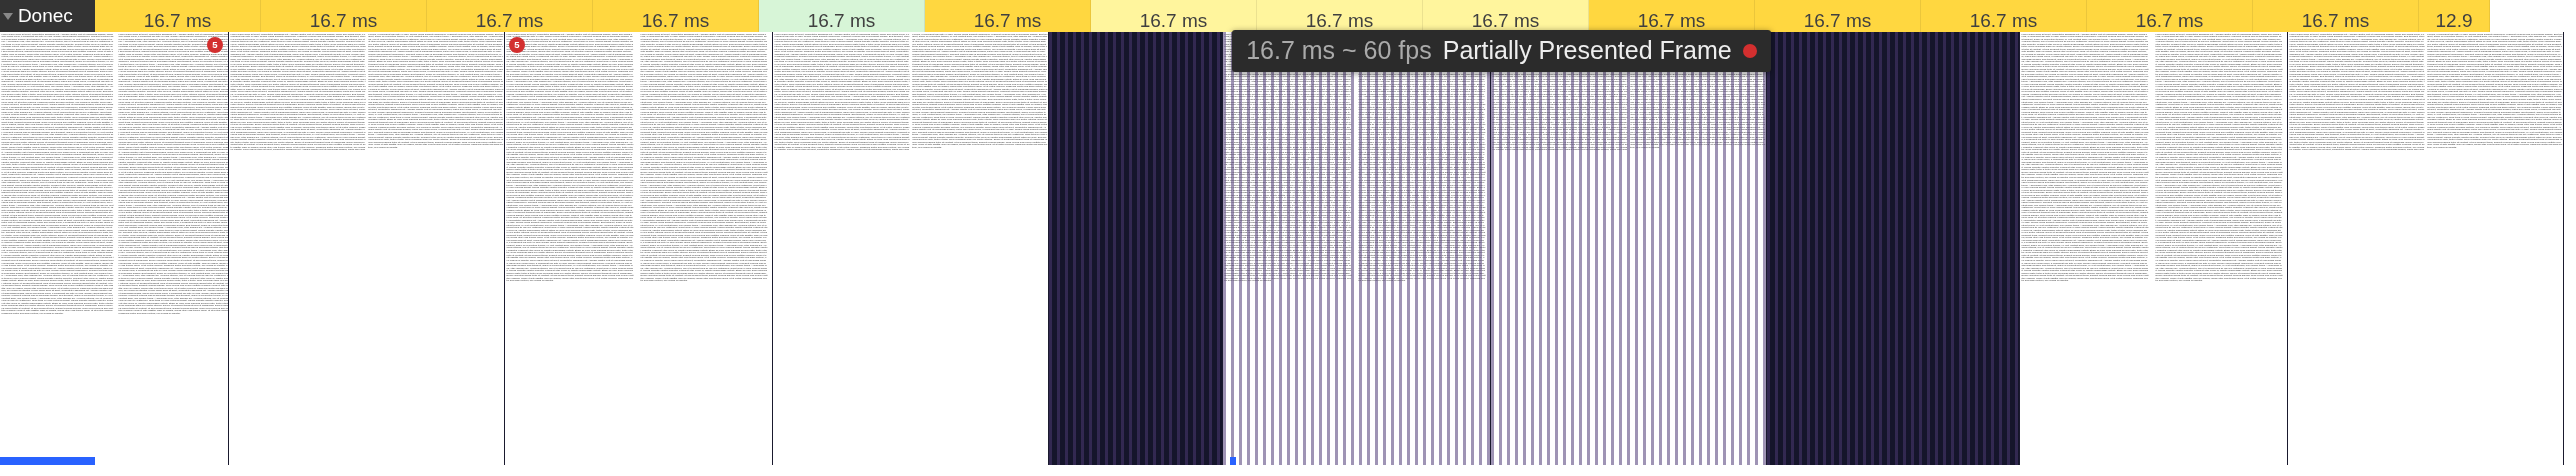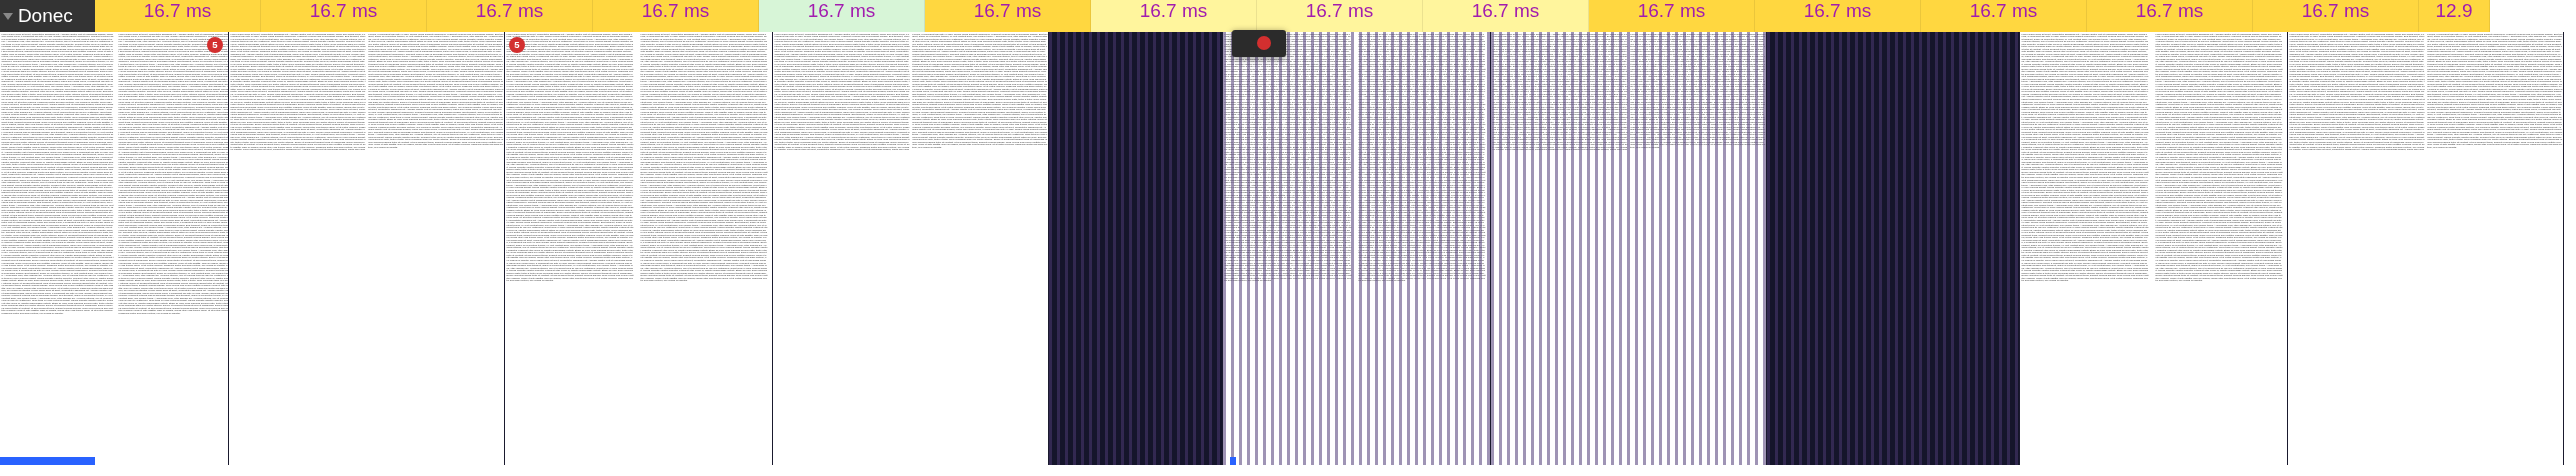--- a/index.html
+++ b/index.html
@@ -10,22 +10,22 @@
   .frames-label {
     width: 95px; height: 32px; background: #333; color: #fff;
     display: flex; align-items: center; font-size: 19px; font-weight: 400;
     padding-left: 3.2px; flex: 0 0 95px;
   }
   .frames-label .tri {
     width: 0; height: 0; border-left: 5.5px solid transparent; border-right: 5.5px solid transparent;
     border-top: 7.1px solid #888; margin-right: 4.7px;
   }
   .frame-cell {
-    height: 32px; display: flex; align-items: flex-start; justify-content: center;
-    font-size: 19px; color: #a21caf; border-right: 0.8px solid rgba(0,0,0,0.08);
+    height: 32px; display: flex; align-items: flex-end; justify-content: center;
+    font-size: 19px; color: #404040; border-right: 0.8px solid rgba(0,0,0,0.08);
     position: relative; white-space: nowrap;
   }
   .frame-yellow { background: #ffd740; }
   .frame-green  { background: #d7f5d7; }
   .frame-yellow2{ background: #fff59d; }
 
   
   .filmstrip { position: relative; width: 2576px; height: 433px; display: flex; }
 
   .shot {
@@ -168,15 +168,17 @@
       <div class="page lorem" style="left: 134px; top: 0px; width: 130px; height: 433px;">Lorem ipsum dolor sit amet, consectetur adipiscing elit. Aliquam efficitur erat ut malesuada fringilla, ipsum arcu mollis purus, a consequat nisi ante eu nibh. Nullam varius suscipit ullamcorper. Praesent eleifend nibh id accumsan fringilla. Sed tincidunt, augue id elementum tempor, ex velit volutpat dolor, non congue turpis. A accumsan eros, vitae aliquam dui. Vivamus ultricies, orci ut vehicula tellus ac nisi nec vestibulum. Nulla turris eu nulla vehicula blandit. Mauris molestie efficitur pharetra. Praesent vitae lorem id, efficitur suspendisse potenti. Etiam ac nulla. Duis maximus semper justo, tortor a tortor. Nunc commodo diam nec auctor ultricies. Donec et henderint tincidunt nulla ut malesuada. Donec maximus lacinia tortor at volutpat. Ut sed hendrerit tellus, suscipit eleifend gravida. Nulla viverra felis id arcu porttitor euismod. Morbi et ante sagittis. Nam mi magna, iaculis vitae eros tempor lacus. Ut at lectus vehicula. Phasellus auctor sed diam pretium, nec cursus mi lobortis. Lorem ipsum dolor sit amet, consectetur adipiscing elit. Aliquam efficitur erat ut malesuada fringilla, ipsum arcu mollis purus, a consequat nisi ante eu nibh. Nullam varius suscipit ullamcorper. Praesent eleifend nibh id accumsan fringilla. Sed tincidunt, augue id elementum tempor, ex velit volutpat dolor, non congue turpis. A accumsan eros, vitae aliquam dui. Vivamus ultricies, orci ut vehicula tellus ac nisi nec vestibulum. Nulla turris eu nulla vehicula blandit. Mauris molestie efficitur pharetra. Praesent vitae lorem id, efficitur suspendisse potenti. Etiam ac nulla. Duis maximus semper justo, tortor a tortor. Nunc commodo diam nec auctor ultricies. Donec et henderint tincidunt nulla ut malesuada. Donec maximus lacinia tortor at volutpat. Ut sed hendrerit tellus, suscipit eleifend gravida. Nulla viverra felis id arcu porttitor euismod. Morbi et ante sagittis. Nam mi magna, iaculis vitae eros tempor lacus. Ut at lectus vehicula. Phasellus auctor sed diam pretium, nec cursus mi lobortis. Lorem ipsum dolor sit amet, consectetur adipiscing elit. Aliquam efficitur erat ut malesuada fringilla, ipsum arcu mollis purus, a consequat nisi ante eu nibh. Nullam varius suscipit ullamcorper. Praesent eleifend nibh id accumsan fringilla. Sed tincidunt, augue id elementum tempor, ex velit volutpat dolor, non congue turpis. A accumsan eros, vitae aliquam dui. Vivamus ultricies, orci ut vehicula tellus ac nisi nec vestibulum. Nulla turris eu nulla vehicula blandit. Mauris molestie efficitur pharetra. Praesent vitae lorem id, efficitur suspendisse potenti. Etiam ac nulla. Duis maximus semper justo, tortor a tortor. Nunc commodo diam nec auctor ultricies. Donec et henderint tincidunt nulla ut malesuada. Donec maximus lacinia tortor at volutpat. Ut sed hendrerit tellus, suscipit eleifend gravida. Nulla viverra felis id arcu porttitor euismod. Morbi et ante sagittis. Nam mi magna, iaculis vitae eros tempor lacus. Ut at lectus vehicula. Phasellus auctor sed diam pretium, nec cursus mi lobortis. Lorem ipsum dolor sit amet, consectetur adipiscing elit. Aliquam efficitur erat ut malesuada fringilla, ipsum arcu mollis purus, a consequat nisi ante eu nibh. Nullam varius suscipit ullamcorper. Praesent eleifend nibh id accumsan fringilla. Sed tincidunt, augue id elementum tempor, ex velit volutpat dolor, non congue turpis. A accumsan eros, vitae aliquam dui. Vivamus ultricies, orci ut vehicula tellus ac nisi nec vestibulum. Nulla turris eu nulla vehicula blandit. Mauris molestie efficitur pharetra. Praesent vitae lorem id, efficitur suspendisse potenti. Etiam ac nulla. Duis maximus semper justo, tortor a tortor. Nunc commodo diam nec auctor ultricies. Donec et henderint tincidunt nulla ut malesuada. Donec maximus lacinia tortor at volutpat. Ut sed hendrerit tellus, suscipit eleifend gravida. Nulla viverra felis id arcu porttitor euismod. Morbi et ante sagittis. Nam mi magna, iaculis vitae eros tempor lacus. Ut at lectus vehicula. Phasellus auctor sed diam pretium, nec cursus mi lobortis. Lorem ipsum dolor sit amet, consectetur adipiscing elit. Aliquam efficitur erat ut malesuada fringilla, ipsum arcu mollis purus, a consequat nisi ante eu nibh. Nullam varius suscipit ullamcorper. Praesent eleifend nibh id accumsan fringilla. Sed tincidunt, augue id elementum tempor, ex velit volutpat dolor, non congue turpis. A accumsan eros, vitae aliquam dui. Vivamus ultricies, orci ut vehicula tellus ac nisi nec vestibulum. Nulla turris eu nulla vehicula blandit. Mauris molestie efficitur pharetra. Praesent vitae lorem id, efficitur suspendisse potenti. Etiam ac nulla. Duis maximus semper justo, tortor a tortor. Nunc commodo diam nec auctor ultricies. Donec et henderint tincidunt nulla ut malesuada. Donec maximus lacinia tortor at volutpat. Ut sed hendrerit tellus, suscipit eleifend gravida. Nulla viverra felis id arcu porttitor euismod. Morbi et ante sagittis. Nam mi magna, iaculis vitae eros tempor lacus. Ut at lectus vehicula. Phasellus auctor sed diam pretium, nec cursus mi lobortis. Lorem ipsum dolor sit amet, consectetur adipiscing elit. Aliquam efficitur erat ut malesuada fringilla, ipsum arcu mollis purus, a consequat nisi ante eu nibh. Nullam varius suscipit ullamcorper. Praesent eleifend nibh id accumsan fringilla. Sed tincidunt, augue id elementum tempor, ex velit volutpat dolor, non congue turpis. A accumsan eros, vitae aliquam dui. Vivamus ultricies, orci ut vehicula tellus ac nisi nec vestibulum. Nulla turris eu nulla vehicula blandit. Mauris molestie efficitur pharetra. Praesent vitae lorem id, efficitur suspendisse potenti. Etiam ac nulla. Duis maximus semper justo, tortor a tortor. Nunc commodo diam nec auctor ultricies. Donec et henderint tincidunt nulla ut malesuada. Donec maximus lacinia tortor at volutpat. Ut sed hendrerit tellus, suscipit eleifend gravida. Nulla viverra felis id arcu porttitor euismod. Morbi et ante sagittis. Nam mi magna, iaculis vitae eros tempor lacus. Ut at lectus vehicula. Phasellus auctor sed diam pretium, nec cursus mi lobortis. Lorem ipsum dolor sit amet, consectetur adipiscing elit. Aliquam efficitur erat ut malesuada fringilla, ipsum arcu mollis purus, a consequat nisi ante eu nibh. Nullam varius suscipit ullamcorper. Praesent eleifend nibh id accumsan fringilla. Sed tincidunt, augue id elementum tempor, ex velit volutpat dolor, non congue turpis. A accumsan eros, vitae aliquam dui. Vivamus ultricies, orci ut vehicula tellus ac nisi nec vestibulum. Nulla turris eu nulla vehicula blandit. Mauris molestie efficitur pharetra. Praesent vitae lorem id, efficitur suspendisse potenti. Etiam ac nulla. Duis maximus semper justo, tortor a tortor. Nunc commodo diam nec auctor ultricies. Donec et henderint tincidunt nulla ut malesuada. Donec maximus lacinia tortor at volutpat. Ut sed hendrerit tellus, suscipit eleifend gravida. Nulla viverra felis id arcu porttitor euismod. Morbi et ante sagittis. Nam mi magna, iaculis vitae eros tempor lacus. Ut at lectus vehicula. Phasellus auctor sed diam pretium, nec cursus mi lobortis. Lorem ipsum dolor sit amet, consectetur adipiscing elit. Aliquam efficitur erat ut malesuada fringilla, ipsum arcu mollis purus, a consequat nisi ante eu nibh. Nullam varius suscipit ullamcorper. Praesent eleifend nibh id accumsan fringilla. Sed tincidunt, augue id elementum tempor, ex velit volutpat dolor, non congue turpis. A accumsan eros, vitae aliquam dui. Vivamus ultricies, orci ut vehicula tellus ac nisi nec vestibulum. Nulla turris eu nulla vehicula blandit. Mauris molestie efficitur pharetra. Praesent vitae lorem id, efficitur suspendisse potenti. Etiam ac nulla. Duis maximus semper justo, tortor a tortor. Nunc commodo diam nec auctor ultricies. Donec et henderint tincidunt nulla ut malesuada. Donec maximus lacinia tortor at volutpat. Ut sed hendrerit tellus, suscipit eleifend gravida. Nulla viverra felis id arcu porttitor euismod. Morbi et ante sagittis. Nam mi magna, iaculis vitae eros tempor lacus. Ut at lectus vehicula. Phasellus auctor sed diam pretium, nec cursus mi lobortis. Lorem ipsum dolor sit amet, consectetur adipiscing elit. Aliquam efficitur erat ut malesuada fringilla, ipsum arcu mollis purus, a consequat nisi ante eu nibh. Nullam varius suscipit ullamcorper. Praesent eleifend nibh id accumsan fringilla. Sed tincidunt, augue id elementum tempor, ex velit volutpat dolor, non congue turpis. A accumsan eros, vitae aliquam dui. Vivamus ultricies, orci ut vehicula tellus ac nisi nec vestibulum. Nulla turris eu nulla vehicula blandit. Mauris molestie efficitur pharetra. Praesent vitae lorem id, efficitur suspendisse potenti. Etiam ac nulla. Duis maximus semper justo, tortor a tortor. Nunc commodo diam nec auctor ultricies. Donec et henderint tincidunt nulla ut malesuada. Donec maximus lacinia tortor at volutpat. Ut sed hendrerit tellus, suscipit eleifend gravida. Nulla viverra felis id arcu porttitor euismod. Morbi et ante sagittis. Nam mi magna, iaculis vitae eros tempor lacus. Ut at lectus vehicula. Phasellus auctor sed diam pretium, nec cursus mi lobortis. Lorem ipsum dolor sit amet, consectetur adipiscing elit. Aliquam efficitur erat ut malesuada fringilla, ipsum arcu mollis purus, a consequat nisi ante eu nibh. Nullam varius suscipit ullamcorper. Praesent eleifend nibh id accumsan fringilla. Sed tincidunt, augue id elementum tempor, ex velit volutpat dolor, non congue turpis. A accumsan eros, vitae aliquam dui. Vivamus ultricies, orci ut vehicula tellus ac nisi nec vestibulum. Nulla turris eu nulla vehicula blandit. Mauris molestie efficitur pharetra. Praesent vitae lorem id, efficitur suspendisse potenti. Etiam ac nulla. Duis maximus semper justo, tortor a tortor. Nunc commodo diam nec auctor ultricies. Donec et henderint tincidunt nulla ut malesuada. Donec maximus lacinia tortor at volutpat. Ut sed hendrerit tellus, suscipit eleifend gravida. Nulla viverra felis id arcu porttitor euismod. Morbi et ante sagittis. Nam mi magna, iaculis vitae eros tempor lacus. Ut at lectus vehicula. Phasellus auctor sed diam pretium, nec cursus mi lobortis. Lorem ipsum dolor sit amet, consectetur adipiscing elit. Aliquam efficitur erat ut malesuada fringilla, ipsum arcu mollis purus, a consequat nisi ante eu nibh. Nullam varius suscipit ullamcorper. Praesent eleifend nibh id accumsan fringilla. Sed tincidunt, augue id elementum tempor, ex velit volutpat dolor, non congue turpis. A accumsan eros, vitae aliquam dui. Vivamus ultricies, orci ut vehicula tellus ac nisi nec vestibulum. Nulla turris eu nulla vehicula blandit. Mauris molestie efficitur pharetra. Praesent vitae lorem id, efficitur suspendisse potenti. Etiam ac nulla. Duis maximus semper justo, tortor a tortor. Nunc commodo diam nec auctor ultricies. Donec et henderint tincidunt nulla ut malesuada. Donec maximus lacinia tortor at volutpat. Ut sed hendrerit tellus, suscipit eleifend gravida. Nulla viverra felis id arcu porttitor euismod. Morbi et ante sagittis. Nam mi magna, iaculis vitae eros tempor lacus. Ut at lectus vehicula. Phasellus auctor sed diam pretium, nec cursus mi lobortis. Lorem ipsum dolor sit amet, consectetur adipiscing elit. Aliquam efficitur erat ut malesuada fringilla, ipsum arcu mollis purus, a consequat nisi ante eu nibh. Nullam varius suscipit ullamcorper. Praesent eleifend nibh id accumsan fringilla. Sed tincidunt, augue id elementum tempor, ex velit volutpat dolor, non congue turpis. A accumsan eros, vitae aliquam dui. Vivamus ultricies, orci ut vehicula tellus ac nisi nec vestibulum. Nulla turris eu nulla vehicula blandit. Mauris molestie efficitur pharetra. Praesent vitae lorem id, efficitur suspendisse potenti. Etiam ac nulla. Duis maximus semper justo, tortor a tortor. Nunc commodo diam nec auctor ultricies. Donec et henderint tincidunt nulla ut malesuada. Donec maximus lacinia tortor at volutpat. Ut sed hendrerit tellus, suscipit eleifend gravida. Nulla viverra felis id arcu porttitor euismod. Morbi et ante sagittis. Nam mi magna, iaculis vitae eros tempor lacus. Ut at lectus vehicula. Phasellus auctor sed diam pretium, nec cursus mi lobortis. </div>
     </div>
     <div class="shot" style="width: 276px; flex: 0 0 276px;">
       <div class="page lorem col2" style="left: 0px; top: 0px; width: 276px; height: 433px;">Lorem ipsum dolor sit amet, consectetur adipiscing elit. Aliquam efficitur erat ut malesuada fringilla, ipsum arcu mollis purus, a consequat nisi ante eu nibh. Nullam varius suscipit ullamcorper. Praesent eleifend nibh id accumsan fringilla. Sed tincidunt, augue id elementum tempor, ex velit volutpat dolor, non congue turpis. A accumsan eros, vitae aliquam dui. Vivamus ultricies, orci ut vehicula tellus ac nisi nec vestibulum. Nulla turris eu nulla vehicula blandit. Mauris molestie efficitur pharetra. Praesent vitae lorem id, efficitur suspendisse potenti. Etiam ac nulla. Duis maximus semper justo, tortor a tortor. Nunc commodo diam nec auctor ultricies. Donec et henderint tincidunt nulla ut malesuada. Donec maximus lacinia tortor at volutpat. Ut sed hendrerit tellus, suscipit eleifend gravida. Nulla viverra felis id arcu porttitor euismod. Morbi et ante sagittis. Nam mi magna, iaculis vitae eros tempor lacus. Ut at lectus vehicula. Phasellus auctor sed diam pretium, nec cursus mi lobortis. Lorem ipsum dolor sit amet, consectetur adipiscing elit. Aliquam efficitur erat ut malesuada fringilla, ipsum arcu mollis purus, a consequat nisi ante eu nibh. Nullam varius suscipit ullamcorper. Praesent eleifend nibh id accumsan fringilla. Sed tincidunt, augue id elementum tempor, ex velit volutpat dolor, non congue turpis. A accumsan eros, vitae aliquam dui. Vivamus ultricies, orci ut vehicula tellus ac nisi nec vestibulum. Nulla turris eu nulla vehicula blandit. Mauris molestie efficitur pharetra. Praesent vitae lorem id, efficitur suspendisse potenti. Etiam ac nulla. Duis maximus semper justo, tortor a tortor. Nunc commodo diam nec auctor ultricies. Donec et henderint tincidunt nulla ut malesuada. Donec maximus lacinia tortor at volutpat. Ut sed hendrerit tellus, suscipit eleifend gravida. Nulla viverra felis id arcu porttitor euismod. Morbi et ante sagittis. Nam mi magna, iaculis vitae eros tempor lacus. Ut at lectus vehicula. Phasellus auctor sed diam pretium, nec cursus mi lobortis. Lorem ipsum dolor sit amet, consectetur adipiscing elit. Aliquam efficitur erat ut malesuada fringilla, ipsum arcu mollis purus, a consequat nisi ante eu nibh. Nullam varius suscipit ullamcorper. Praesent eleifend nibh id accumsan fringilla. Sed tincidunt, augue id elementum tempor, ex velit volutpat dolor, non congue turpis. A accumsan eros, vitae aliquam dui. Vivamus ultricies, orci ut vehicula tellus ac nisi nec vestibulum. Nulla turris eu nulla vehicula blandit. Mauris molestie efficitur pharetra. Praesent vitae lorem id, efficitur suspendisse potenti. Etiam ac nulla. Duis maximus semper justo, tortor a tortor. Nunc commodo diam nec auctor ultricies. Donec et henderint tincidunt nulla ut malesuada. Donec maximus lacinia tortor at volutpat. Ut sed hendrerit tellus, suscipit eleifend gravida. Nulla viverra felis id arcu porttitor euismod. Morbi et ante sagittis. Nam mi magna, iaculis vitae eros tempor lacus. Ut at lectus vehicula. Phasellus auctor sed diam pretium, nec cursus mi lobortis. Lorem ipsum dolor sit amet, consectetur adipiscing elit. Aliquam efficitur erat ut malesuada fringilla, ipsum arcu mollis purus, a consequat nisi ante eu nibh. Nullam varius suscipit ullamcorper. Praesent eleifend nibh id accumsan fringilla. Sed tincidunt, augue id elementum tempor, ex velit volutpat dolor, non congue turpis. A accumsan eros, vitae aliquam dui. Vivamus ultricies, orci ut vehicula tellus ac nisi nec vestibulum. Nulla turris eu nulla vehicula blandit. Mauris molestie efficitur pharetra. Praesent vitae lorem id, efficitur suspendisse potenti. Etiam ac nulla. Duis maximus semper justo, tortor a tortor. Nunc commodo diam nec auctor ultricies. Donec et henderint tincidunt nulla ut malesuada. Donec maximus lacinia tortor at volutpat. Ut sed hendrerit tellus, suscipit eleifend gravida. Nulla viverra felis id arcu porttitor euismod. Morbi et ante sagittis. Nam mi magna, iaculis vitae eros tempor lacus. Ut at lectus vehicula. Phasellus auctor sed diam pretium, nec cursus mi lobortis. Lorem ipsum dolor sit amet, consectetur adipiscing elit. Aliquam efficitur erat ut malesuada fringilla, ipsum arcu mollis purus, a consequat nisi ante eu nibh. Nullam varius suscipit ullamcorper. Praesent eleifend nibh id accumsan fringilla. Sed tincidunt, augue id elementum tempor, ex velit volutpat dolor, non congue turpis. A accumsan eros, vitae aliquam dui. Vivamus ultricies, orci ut vehicula tellus ac nisi nec vestibulum. Nulla turris eu nulla vehicula blandit. Mauris molestie efficitur pharetra. Praesent vitae lorem id, efficitur suspendisse potenti. Etiam ac nulla. Duis maximus semper justo, tortor a tortor. Nunc commodo diam nec auctor ultricies. Donec et henderint tincidunt nulla ut malesuada. Donec maximus lacinia tortor at volutpat. Ut sed hendrerit tellus, suscipit eleifend gravida. Nulla viverra felis id arcu porttitor euismod. Morbi et ante sagittis. Nam mi magna, iaculis vitae eros tempor lacus. Ut at lectus vehicula. Phasellus auctor sed diam pretium, nec cursus mi lobortis. Lorem ipsum dolor sit amet, consectetur adipiscing elit. Aliquam efficitur erat ut malesuada fringilla, ipsum arcu mollis purus, a consequat nisi ante eu nibh. Nullam varius suscipit ullamcorper. Praesent eleifend nibh id accumsan fringilla. Sed tincidunt, augue id elementum tempor, ex velit volutpat dolor, non congue turpis. A accumsan eros, vitae aliquam dui. Vivamus ultricies, orci ut vehicula tellus ac nisi nec vestibulum. Nulla turris eu nulla vehicula blandit. Mauris molestie efficitur pharetra. Praesent vitae lorem id, efficitur suspendisse potenti. Etiam ac nulla. Duis maximus semper justo, tortor a tortor. Nunc commodo diam nec auctor ultricies. Donec et henderint tincidunt nulla ut malesuada. Donec maximus lacinia tortor at volutpat. Ut sed hendrerit tellus, suscipit eleifend gravida. Nulla viverra felis id arcu porttitor euismod. Morbi et ante sagittis. Nam mi magna, iaculis vitae eros tempor lacus. Ut at lectus vehicula. Phasellus auctor sed diam pretium, nec cursus mi lobortis. Lorem ipsum dolor sit amet, consectetur adipiscing elit. Aliquam efficitur erat ut malesuada fringilla, ipsum arcu mollis purus, a consequat nisi ante eu nibh. Nullam varius suscipit ullamcorper. Praesent eleifend nibh id accumsan fringilla. Sed tincidunt, augue id elementum tempor, ex velit volutpat dolor, non congue turpis. A accumsan eros, vitae aliquam dui. Vivamus ultricies, orci ut vehicula tellus ac nisi nec vestibulum. Nulla turris eu nulla vehicula blandit. Mauris molestie efficitur pharetra. Praesent vitae lorem id, efficitur suspendisse potenti. Etiam ac nulla. Duis maximus semper justo, tortor a tortor. Nunc commodo diam nec auctor ultricies. Donec et henderint tincidunt nulla ut malesuada. Donec maximus lacinia tortor at volutpat. Ut sed hendrerit tellus, suscipit eleifend gravida. Nulla viverra felis id arcu porttitor euismod. Morbi et ante sagittis. Nam mi magna, iaculis vitae eros tempor lacus. Ut at lectus vehicula. Phasellus auctor sed diam pretium, nec cursus mi lobortis. Lorem ipsum dolor sit amet, consectetur adipiscing elit. Aliquam efficitur erat ut malesuada fringilla, ipsum arcu mollis purus, a consequat nisi ante eu nibh. Nullam varius suscipit ullamcorper. Praesent eleifend nibh id accumsan fringilla. Sed tincidunt, augue id elementum tempor, ex velit volutpat dolor, non congue turpis. A accumsan eros, vitae aliquam dui. Vivamus ultricies, orci ut vehicula tellus ac nisi nec vestibulum. Nulla turris eu nulla vehicula blandit. Mauris molestie efficitur pharetra. Praesent vitae lorem id, efficitur suspendisse potenti. Etiam ac nulla. Duis maximus semper justo, tortor a tortor. Nunc commodo diam nec auctor ultricies. Donec et henderint tincidunt nulla ut malesuada. Donec maximus lacinia tortor at volutpat. Ut sed hendrerit tellus, suscipit eleifend gravida. Nulla viverra felis id arcu porttitor euismod. Morbi et ante sagittis. Nam mi magna, iaculis vitae eros tempor lacus. Ut at lectus vehicula. Phasellus auctor sed diam pretium, nec cursus mi lobortis. Lorem ipsum dolor sit amet, consectetur adipiscing elit. Aliquam efficitur erat ut malesuada fringilla, ipsum arcu mollis purus, a consequat nisi ante eu nibh. Nullam varius suscipit ullamcorper. Praesent eleifend nibh id accumsan fringilla. Sed tincidunt, augue id elementum tempor, ex velit volutpat dolor, non congue turpis. A accumsan eros, vitae aliquam dui. Vivamus ultricies, orci ut vehicula tellus ac nisi nec vestibulum. Nulla turris eu nulla vehicula blandit. Mauris molestie efficitur pharetra. Praesent vitae lorem id, efficitur suspendisse potenti. Etiam ac nulla. Duis maximus semper justo, tortor a tortor. Nunc commodo diam nec auctor ultricies. Donec et henderint tincidunt nulla ut malesuada. Donec maximus lacinia tortor at volutpat. Ut sed hendrerit tellus, suscipit eleifend gravida. Nulla viverra felis id arcu porttitor euismod. Morbi et ante sagittis. Nam mi magna, iaculis vitae eros tempor lacus. Ut at lectus vehicula. Phasellus auctor sed diam pretium, nec cursus mi lobortis. Lorem ipsum dolor sit amet, consectetur adipiscing elit. Aliquam efficitur erat ut malesuada fringilla, ipsum arcu mollis purus, a consequat nisi ante eu nibh. Nullam varius suscipit ullamcorper. Praesent eleifend nibh id accumsan fringilla. Sed tincidunt, augue id elementum tempor, ex velit volutpat dolor, non congue turpis. A accumsan eros, vitae aliquam dui. Vivamus ultricies, orci ut vehicula tellus ac nisi nec vestibulum. Nulla turris eu nulla vehicula blandit. Mauris molestie efficitur pharetra. Praesent vitae lorem id, efficitur suspendisse potenti. Etiam ac nulla. Duis maximus semper justo, tortor a tortor. Nunc commodo diam nec auctor ultricies. Donec et henderint tincidunt nulla ut malesuada. Donec maximus lacinia tortor at volutpat. Ut sed hendrerit tellus, suscipit eleifend gravida. Nulla viverra felis id arcu porttitor euismod. Morbi et ante sagittis. Nam mi magna, iaculis vitae eros tempor lacus. Ut at lectus vehicula. Phasellus auctor sed diam pretium, nec cursus mi lobortis. Lorem ipsum dolor sit amet, consectetur adipiscing elit. Aliquam efficitur erat ut malesuada fringilla, ipsum arcu mollis purus, a consequat nisi ante eu nibh. Nullam varius suscipit ullamcorper. Praesent eleifend nibh id accumsan fringilla. Sed tincidunt, augue id elementum tempor, ex velit volutpat dolor, non congue turpis. A accumsan eros, vitae aliquam dui. Vivamus ultricies, orci ut vehicula tellus ac nisi nec vestibulum. Nulla turris eu nulla vehicula blandit. Mauris molestie efficitur pharetra. Praesent vitae lorem id, efficitur suspendisse potenti. Etiam ac nulla. Duis maximus semper justo, tortor a tortor. Nunc commodo diam nec auctor ultricies. Donec et henderint tincidunt nulla ut malesuada. Donec maximus lacinia tortor at volutpat. Ut sed hendrerit tellus, suscipit eleifend gravida. Nulla viverra felis id arcu porttitor euismod. Morbi et ante sagittis. Nam mi magna, iaculis vitae eros tempor lacus. Ut at lectus vehicula. Phasellus auctor sed diam pretium, nec cursus mi lobortis. Lorem ipsum dolor sit amet, consectetur adipiscing elit. Aliquam efficitur erat ut malesuada fringilla, ipsum arcu mollis purus, a consequat nisi ante eu nibh. Nullam varius suscipit ullamcorper. Praesent eleifend nibh id accumsan fringilla. Sed tincidunt, augue id elementum tempor, ex velit volutpat dolor, non congue turpis. A accumsan eros, vitae aliquam dui. Vivamus ultricies, orci ut vehicula tellus ac nisi nec vestibulum. Nulla turris eu nulla vehicula blandit. Mauris molestie efficitur pharetra. Praesent vitae lorem id, efficitur suspendisse potenti. Etiam ac nulla. Duis maximus semper justo, tortor a tortor. Nunc commodo diam nec auctor ultricies. Donec et henderint tincidunt nulla ut malesuada. Donec maximus lacinia tortor at volutpat. Ut sed hendrerit tellus, suscipit eleifend gravida. Nulla viverra felis id arcu porttitor euismod. Morbi et ante sagittis. Nam mi magna, iaculis vitae eros tempor lacus. Ut at lectus vehicula. Phasellus auctor sed diam pretium, nec cursus mi lobortis. </div>
     </div>
     <div class="scrub" style="left: 0px; width: 95px;"></div>
     <div class="scrub" style="left: 1230px; width: 6.3px;"></div>
   </div>
 
 <div class="tooltip">
+  <span class="dim">16.7 ms ~ 60 fps</span>
+  <span>Partially Presented Frame</span>
   <span class="red-dot"></span>
 </div>
 
 
 </body></html>

